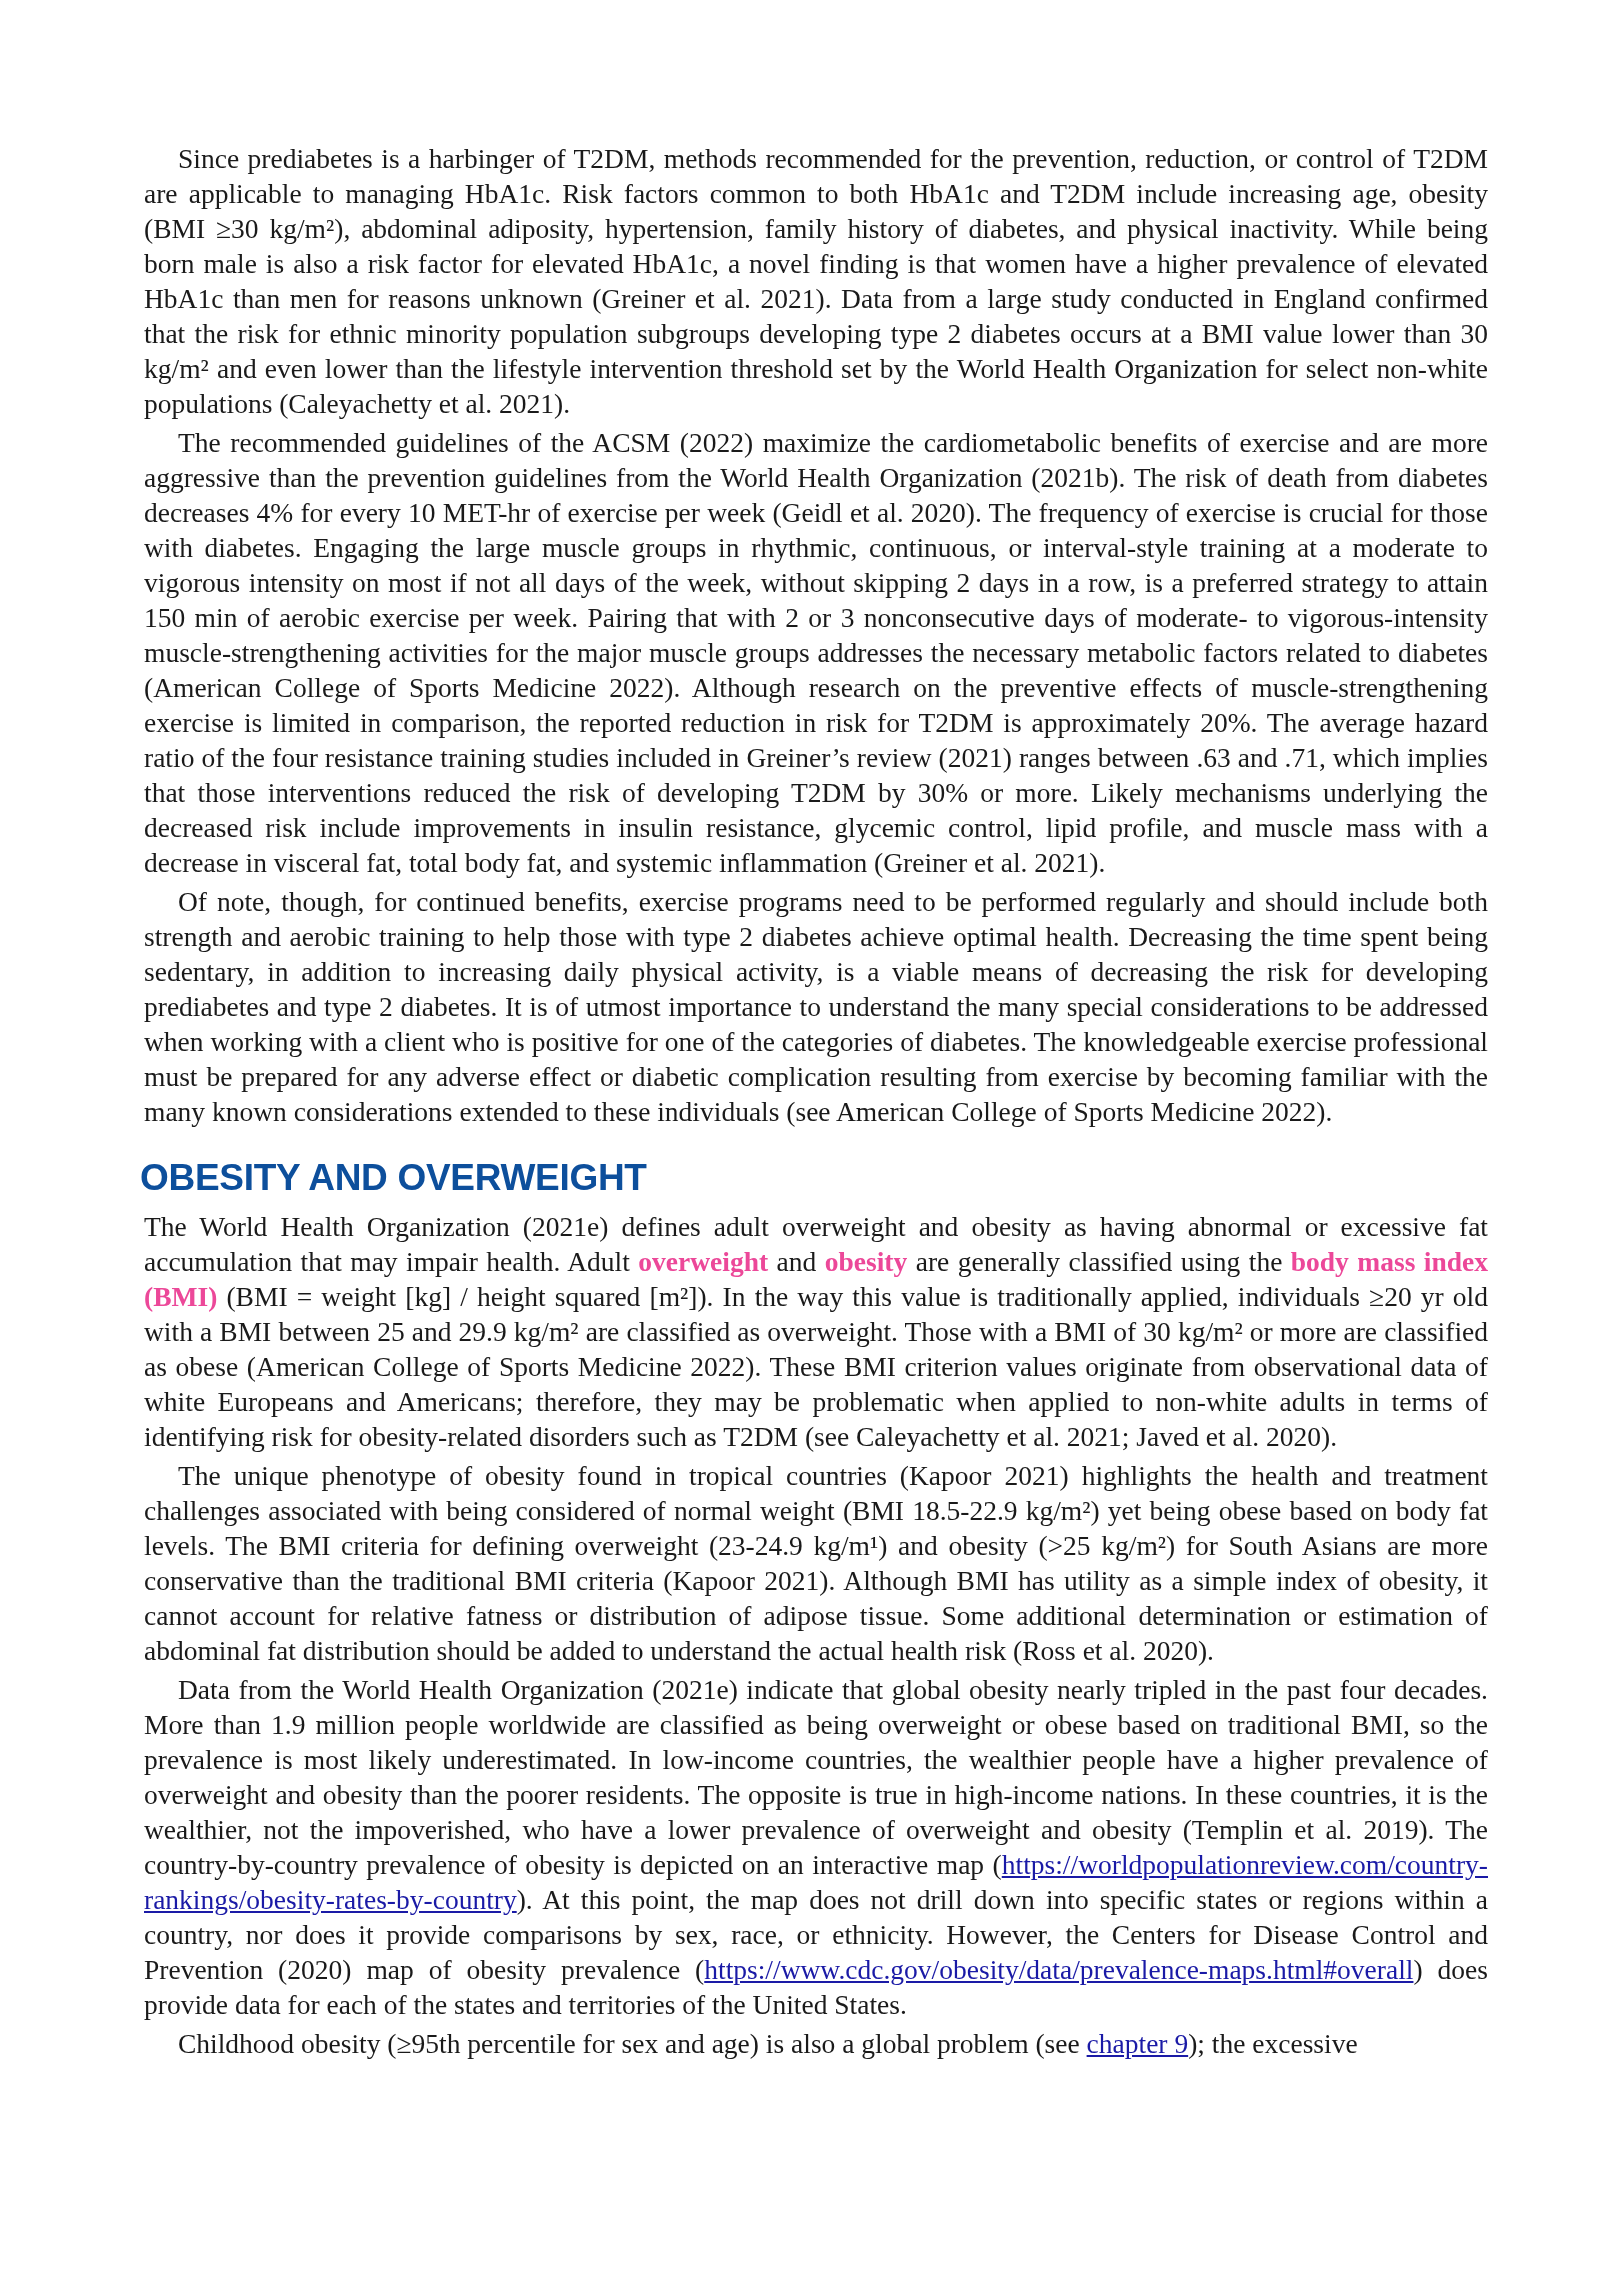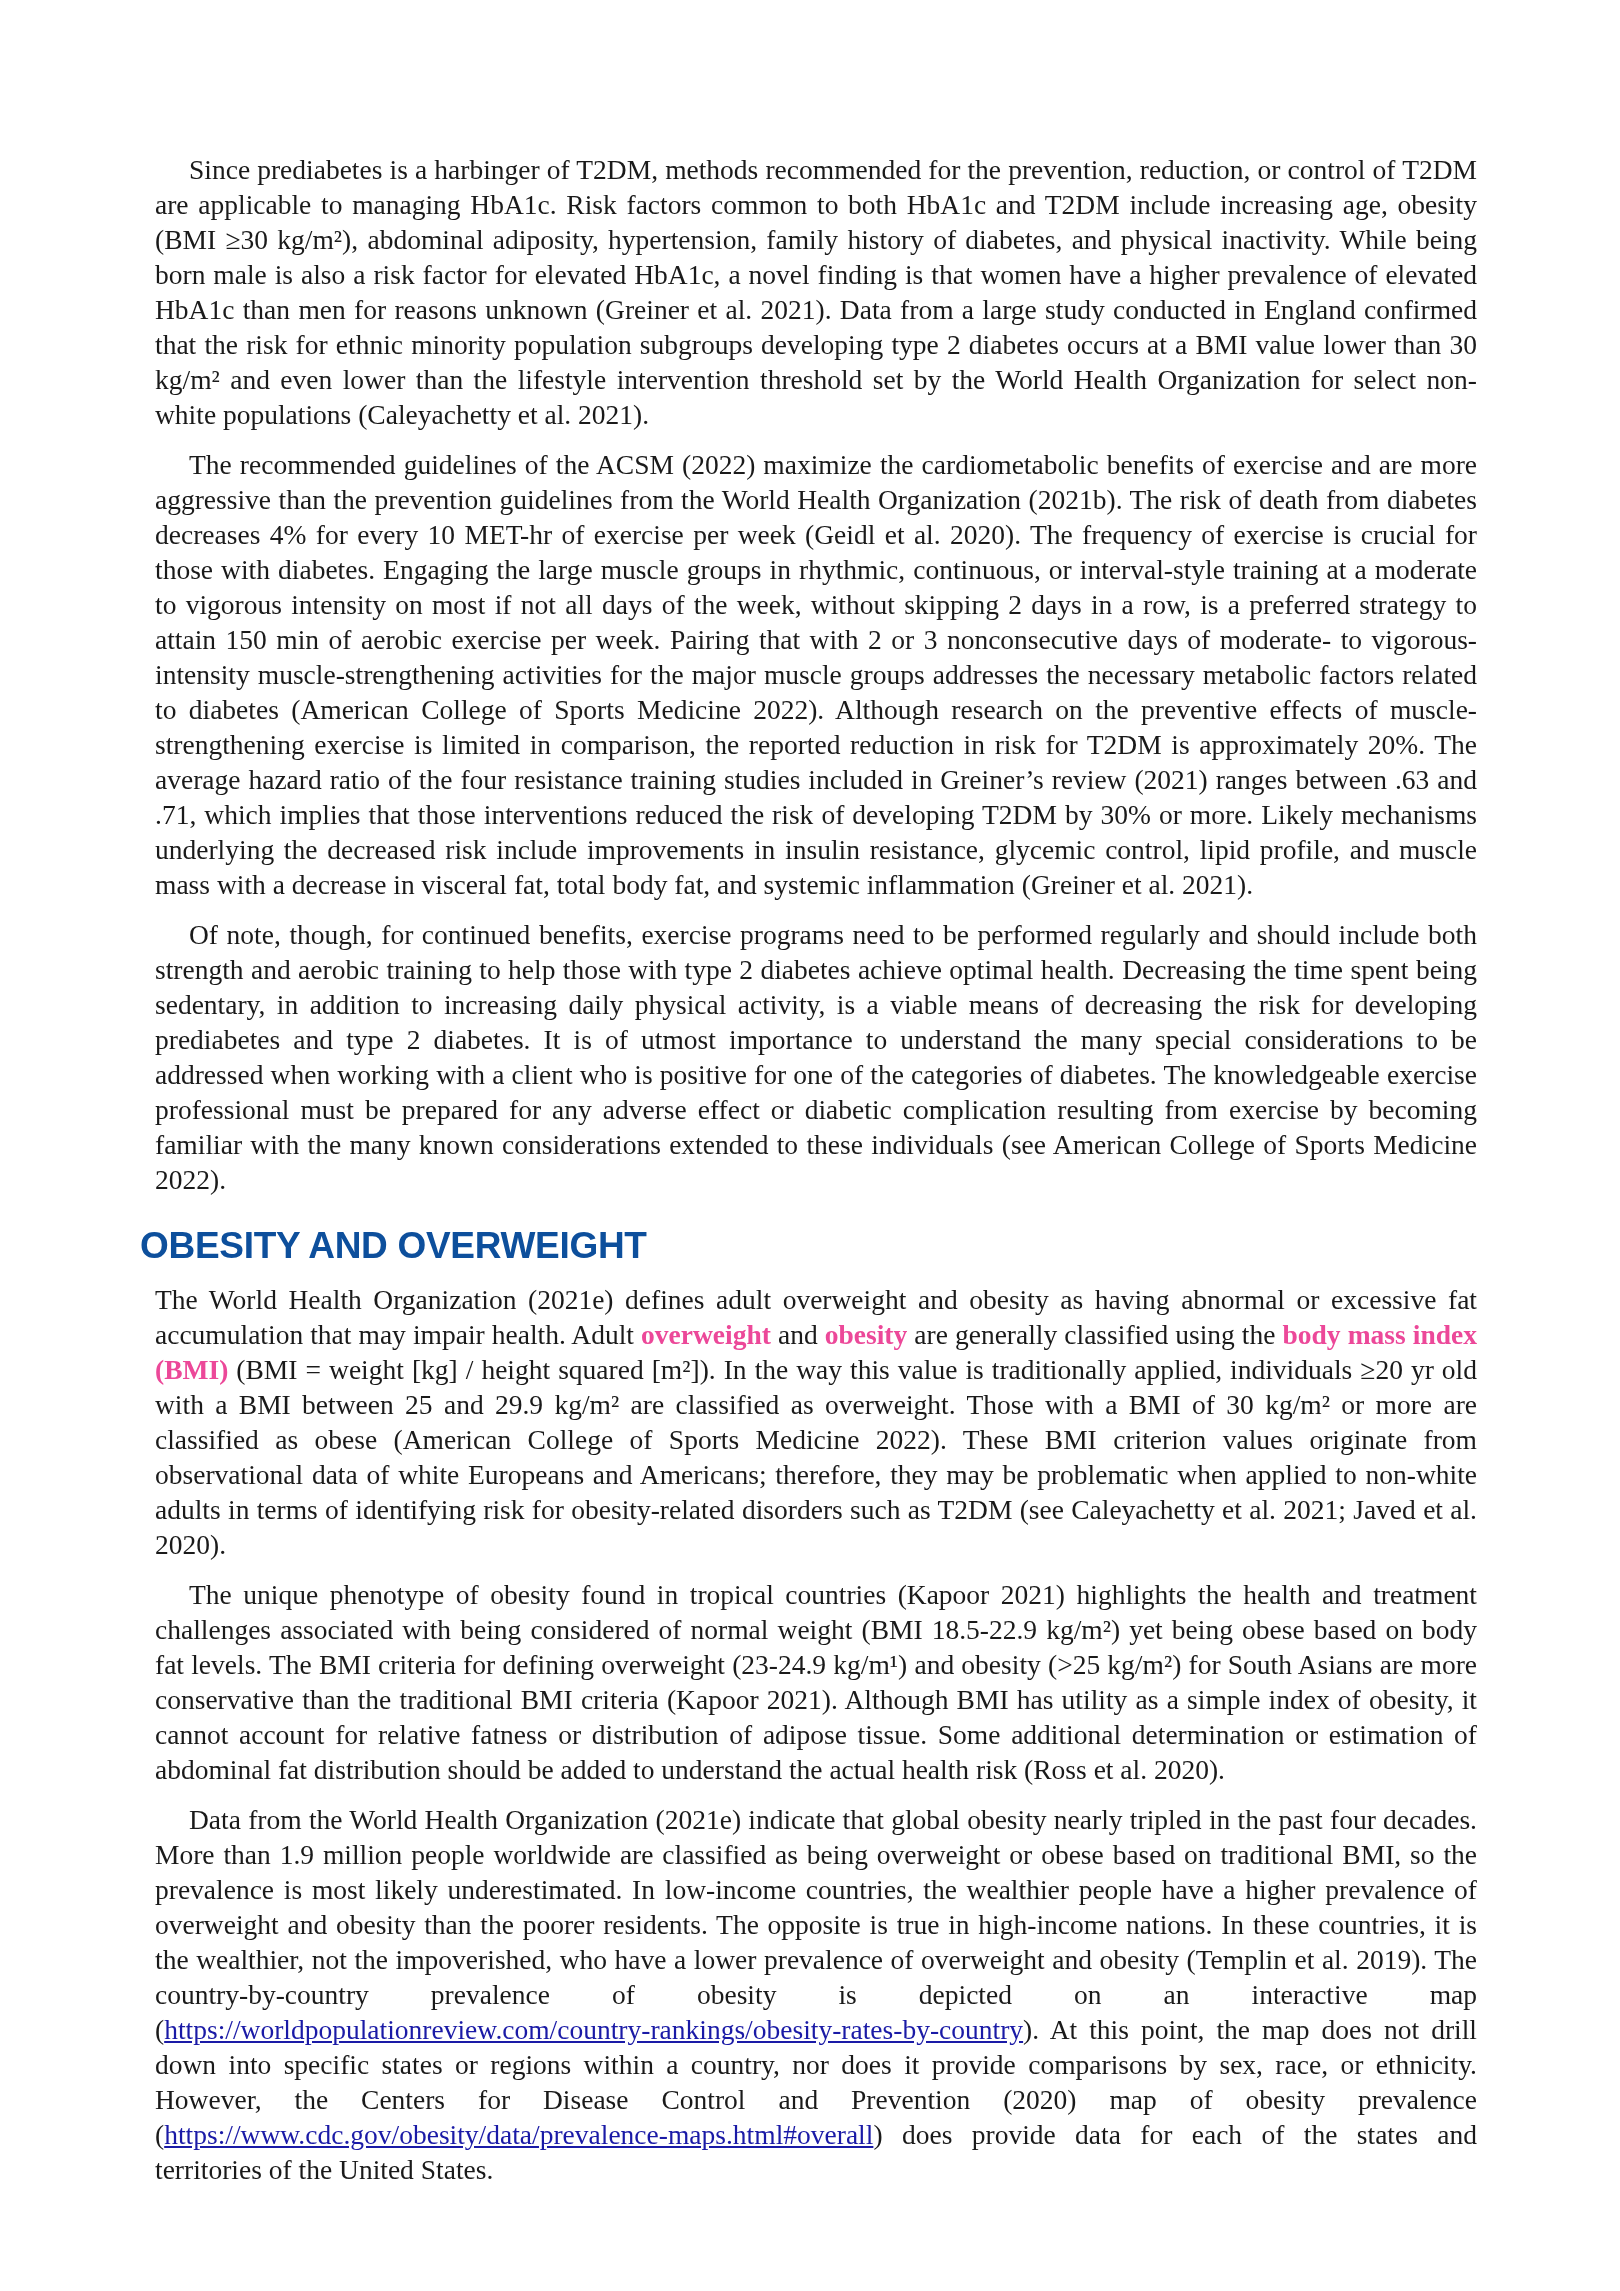--- a/index.html
+++ b/index.html
@@ -7,21 +7,21 @@
   .page {
     position: absolute;
     left: 140px;
     top: 137px;
     width: 1352px;
     font-family: "Liberation Serif", serif;
     font-size: 27.5px;
     line-height: 35px;
     color: #1a1a1a;
   }
-  .para { margin: 15px; text-align: justify; }
+  .para { margin: 4px; text-align: justify; }
   .para.indent { text-indent: 34px; }
   .heading {
     font-family: "Liberation Sans", sans-serif;
     font-weight: bold;
     font-size: 37px;
     color: #0d4f9c;
     margin: 27px 0 10px 0;
     line-height: 43px;
     letter-spacing: -0.3px;
   }
@@ -41,14 +41,17 @@
   <p class="para">
     <span>The World Health Organization (2021e) defines adult overweight and obesity as having abnormal or excessive fat accumulation that may impair health. Adult </span><span class="term">overweight</span><span> and </span><span class="term">obesity</span><span> are generally classified using the </span><span class="term">body mass index (BMI)</span><span> (BMI = weight [kg] / height squared [m²]). In the way this value is traditionally applied, individuals ≥20 yr old with a BMI between 25 and 29.9 kg/m² are classified as overweight. Those with a BMI of 30 kg/m² or more are classified as obese (American College of Sports Medicine 2022). These BMI criterion values originate from observational data of white Europeans and Americans; therefore, they may be problematic when applied to non-white adults in terms of identifying risk for obesity-related disorders such as T2DM (see Caleyachetty et al. 2021; Javed et al. 2020).</span>
   </p>
 
   <p class="para indent">The unique phenotype of obesity found in tropical countries (Kapoor 2021) highlights the health and treatment challenges associated with being considered of normal weight (BMI 18.5-22.9 kg/m²) yet being obese based on body fat levels. The BMI criteria for defining overweight (23-24.9 kg/m¹) and obesity (&gt;25 kg/m²) for South Asians are more conservative than the traditional BMI criteria (Kapoor 2021). Although BMI has utility as a simple index of obesity, it cannot account for relative fatness or distribution of adipose tissue. Some additional determination or estimation of abdominal fat distribution should be added to understand the actual health risk (Ross et al. 2020).</p>
 
   <p class="para indent">
     <span>Data from the World Health Organization (2021e) indicate that global obesity nearly tripled in the past four decades. More than 1.9 million people worldwide are classified as being overweight or obese based on traditional BMI, so the prevalence is most likely underestimated. In low-income countries, the wealthier people have a higher prevalence of overweight and obesity than the poorer residents. The opposite is true in high-income nations. In these countries, it is the wealthier, not the impoverished, who have a lower prevalence of overweight and obesity (Templin et al. 2019). The country-by-country prevalence of obesity is depicted on an interactive map (</span><a class="link">https://worldpopulationreview.com/country-rankings/obesity-rates-by-country</a><span>). At this point, the map does not drill down into specific states or regions within a country, nor does it provide comparisons by sex, race, or ethnicity. However, the Centers for Disease Control and Prevention (2020) map of obesity prevalence (</span><a class="link">https://www.cdc.gov/obesity/data/prevalence-maps.html#overall</a><span>) does provide data for each of the states and territories of the United States.</span>
   </p>
 
+  <p class="para indent">
+    <span>Childhood obesity (≥95th percentile for sex and age) is also a global problem (see </span><a class="link">chapter 9</a><span>); the excessive</span>
+  </p>
 </div>
 
 
 </body></html>

